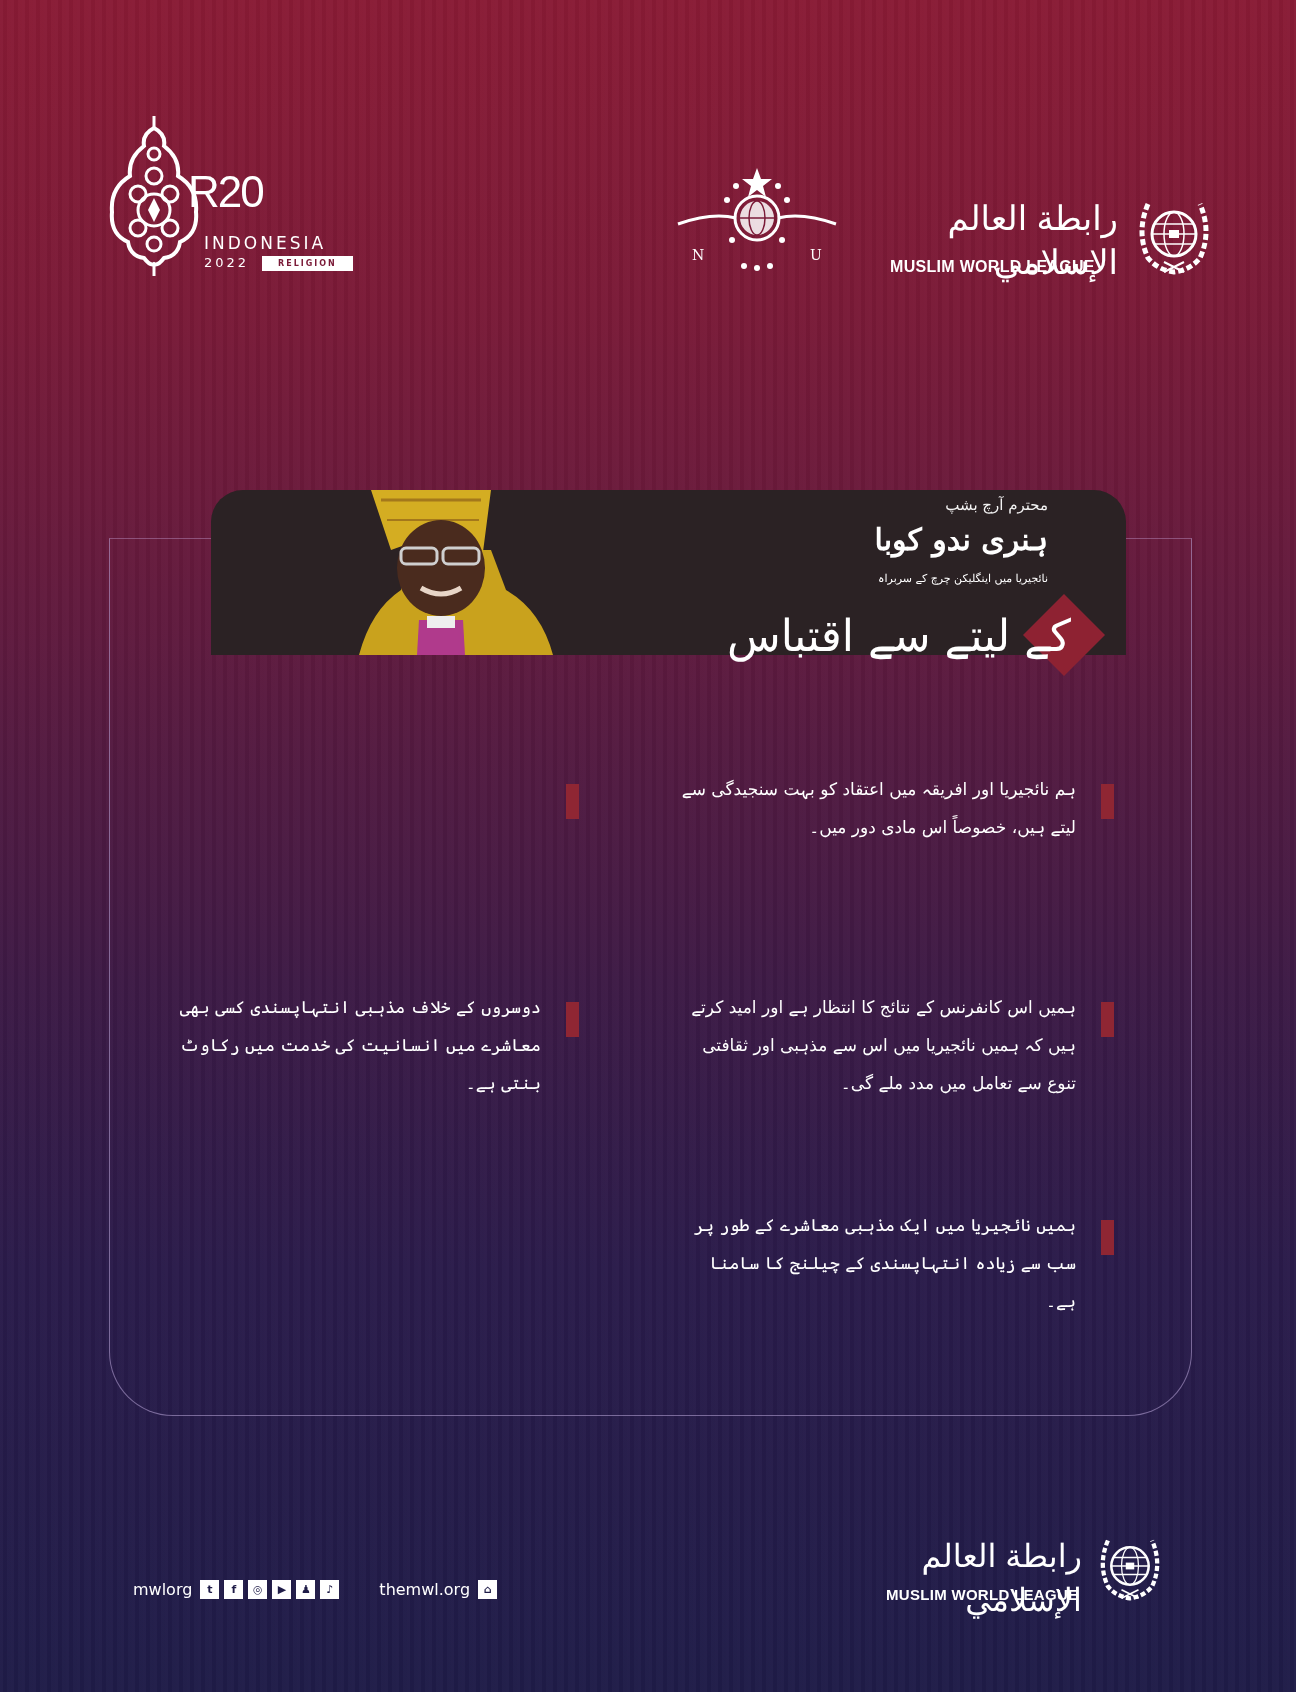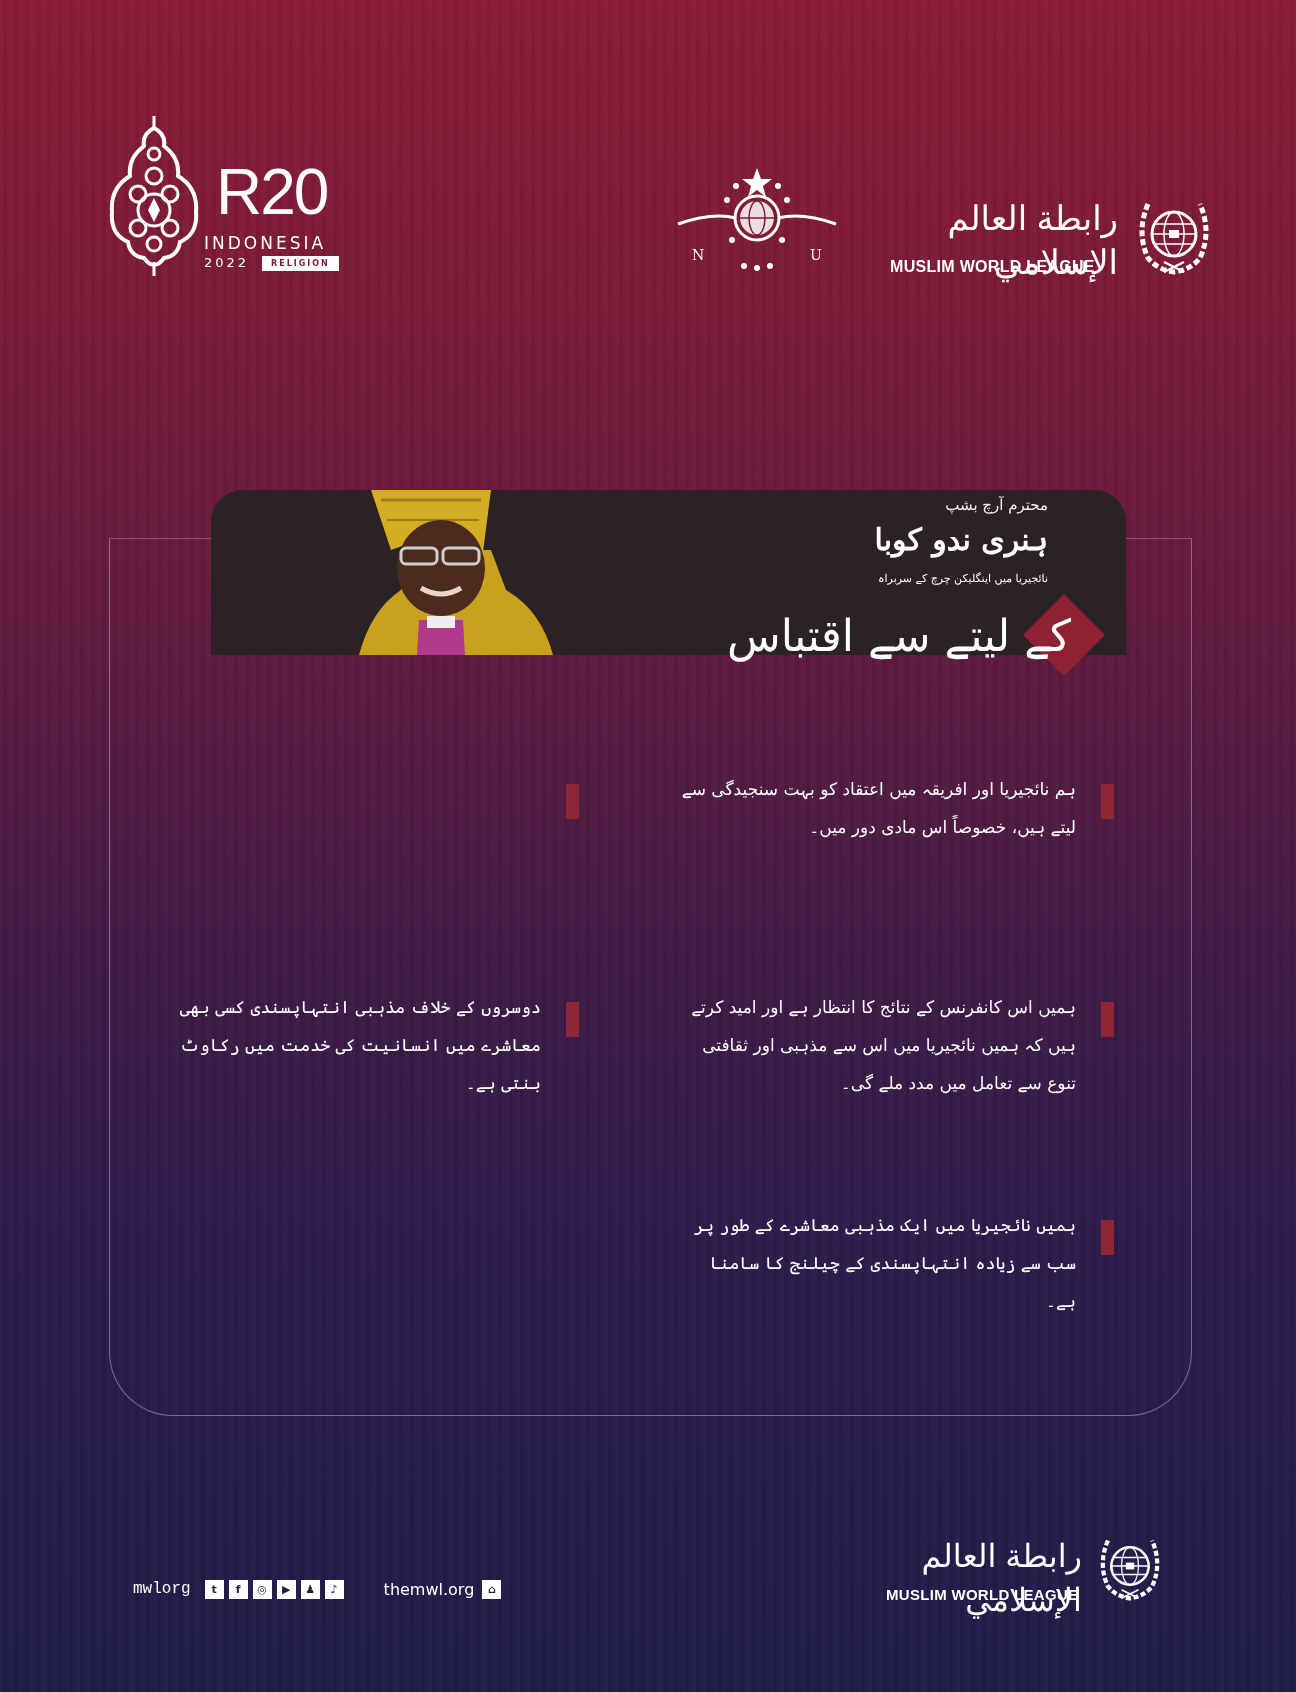--- a/index.html
+++ b/index.html
@@ -12,24 +12,24 @@
   }
   .texture {
     position: absolute; inset: 0;
     background:
       repeating-linear-gradient(90deg, rgba(255,255,255,0.02) 0 3px, rgba(0,0,0,0.03) 3px 7px, rgba(255,255,255,0.015) 7px 11px);
     pointer-events: none;
   }
   
   .r20 { position: absolute; left: 108px; top: 116px; width: 230px; height: 160px; }
   .r20 .emblem { position: absolute; left: 0; top: 0; width: 92px; height: 160px; }
-  .r20 .big { position: absolute; left: 108px; top: 44px; font-family: "Liberation Sans", sans-serif; font-size: 64px; font-weight: 400; letter-spacing: -2px; line-height: 64px; }
+  .r20 .big { position: absolute; left: 80px; top: 44px; font-family: "Liberation Sans", sans-serif; font-size: 44px; font-weight: 400; letter-spacing: -2px; line-height: 64px; }
   .r20 .country { position: absolute; left: 96px; top: 118px; font-family: "DejaVu Sans", sans-serif; font-size: 17px; letter-spacing: 3px; line-height: 18px; }
   .r20 .year { position: absolute; left: 96px; top: 138px; font-family: "DejaVu Sans", sans-serif; font-size: 13px; letter-spacing: 3px; line-height: 18px; }
-  .r20 .tag { position: absolute; left: 154px; top: 140px; background: #fff; color: #7a1a37; font-size: 8px; letter-spacing: 2px; padding: 2px 9px; line-height: 11px; font-weight: bold; }
+  .r20 .tag { position: absolute; left: 154px; top: 140px; background: #fff; color: #7a1a37; font-size: 8px; letter-spacing: 2px; padding: 2px 16px; line-height: 11px; font-weight: bold; }
 
   .nu { position: absolute; left: 672px; top: 166px; width: 170px; height: 110px; }
   .mwl-top { position: absolute; left: 888px; top: 192px; width: 326px; height: 90px; }
   .mwl-arabic { position: absolute; right: 96px; top: 4px; font-family: Liberation Sans, sans-serif; font-size: 34px; line-height: 44px; direction: rtl; }
   .mwl-latin { position: absolute; left: 2px; top: 66px; font-family: Liberation Sans, sans-serif; font-weight: bold; font-size: 16px; letter-spacing: 0.3px; white-space: nowrap; }
   .mwl-emblem { position: absolute; right: 0; top: 0; width: 80px; height: 84px; }
 
   
   .frame {
     position: absolute; left: 109px; top: 538px; width: 1083px; height: 878px;
@@ -61,21 +61,21 @@
   .quote .bar { position: absolute; right: -38px; top: 14px; width: 13px; height: 35px; background: #8f2633; }
 
   .q1 { right: 220px; top: 770px; }
   .q2 { right: 755px; top: 770px; }
   .q3 { right: 220px; top: 988px; }
   .q4 { right: 755px; top: 988px; }
   .q5 { right: 220px; top: 1206px; }
 
   
   .footer { position: absolute; left: 133px; top: 1577px; height: 24px; display: flex; align-items: center; font-family: "DejaVu Sans", sans-serif; font-size: 16px; }
-  .handle { margin-right: 14px; font-family: Liberation Mono, monospace; }
+  .handle { margin-right: 8px; }
   .socials { display: flex; gap: 5px; }
   .sq { width: 19px; height: 19px; background: #fff; color: #1f1c48; font-size: 11px; font-weight: bold; display: flex; align-items: center; justify-content: center; }
   .site { margin-left: 40px; margin-right: 8px; }
   .mwl-bottom { position: absolute; left: 884px; top: 1530px; width: 280px; height: 84px; }
   .mwl-bottom .mwl-arabic { right: 82px; font-size: 32px; }
   .mwl-bottom .mwl-latin { left: 2px; top: 56px; font-size: 15px; }
   .mwl-bottom .mwl-emblem { width: 68px; height: 72px; }
 </style>
 </head>
 <body>

